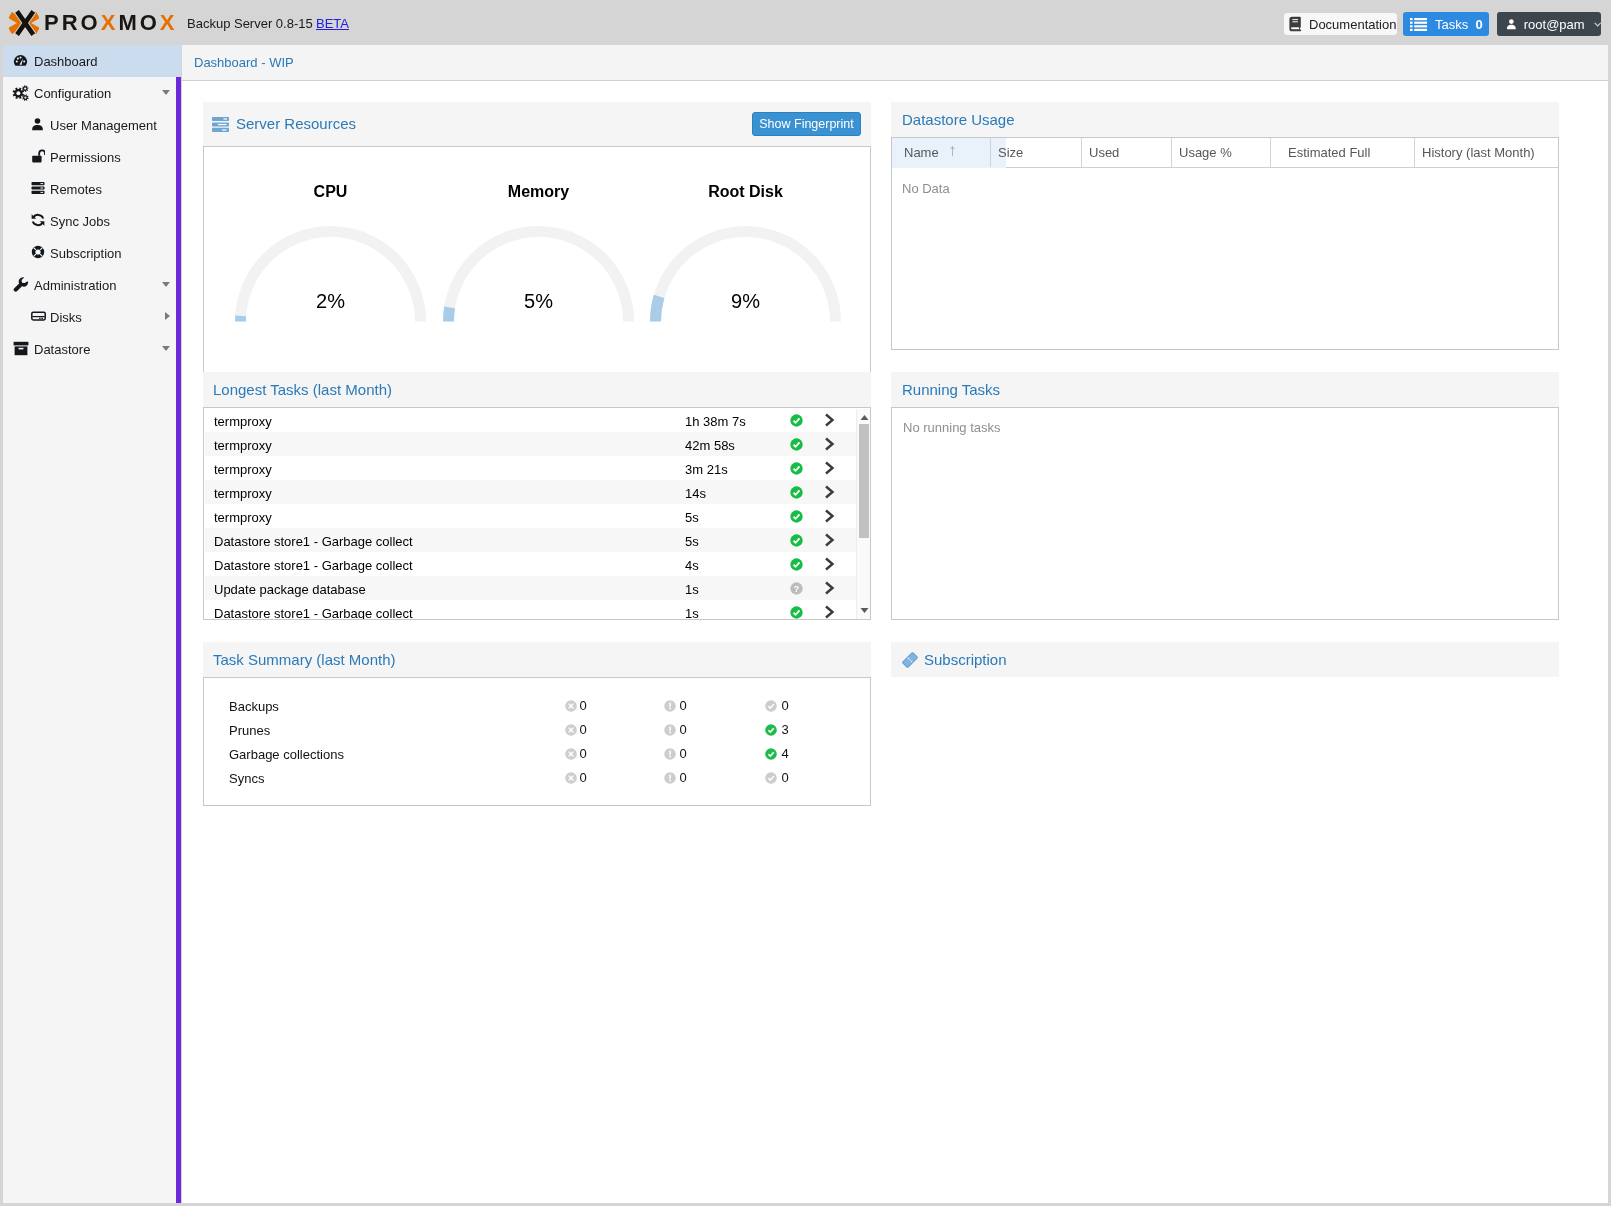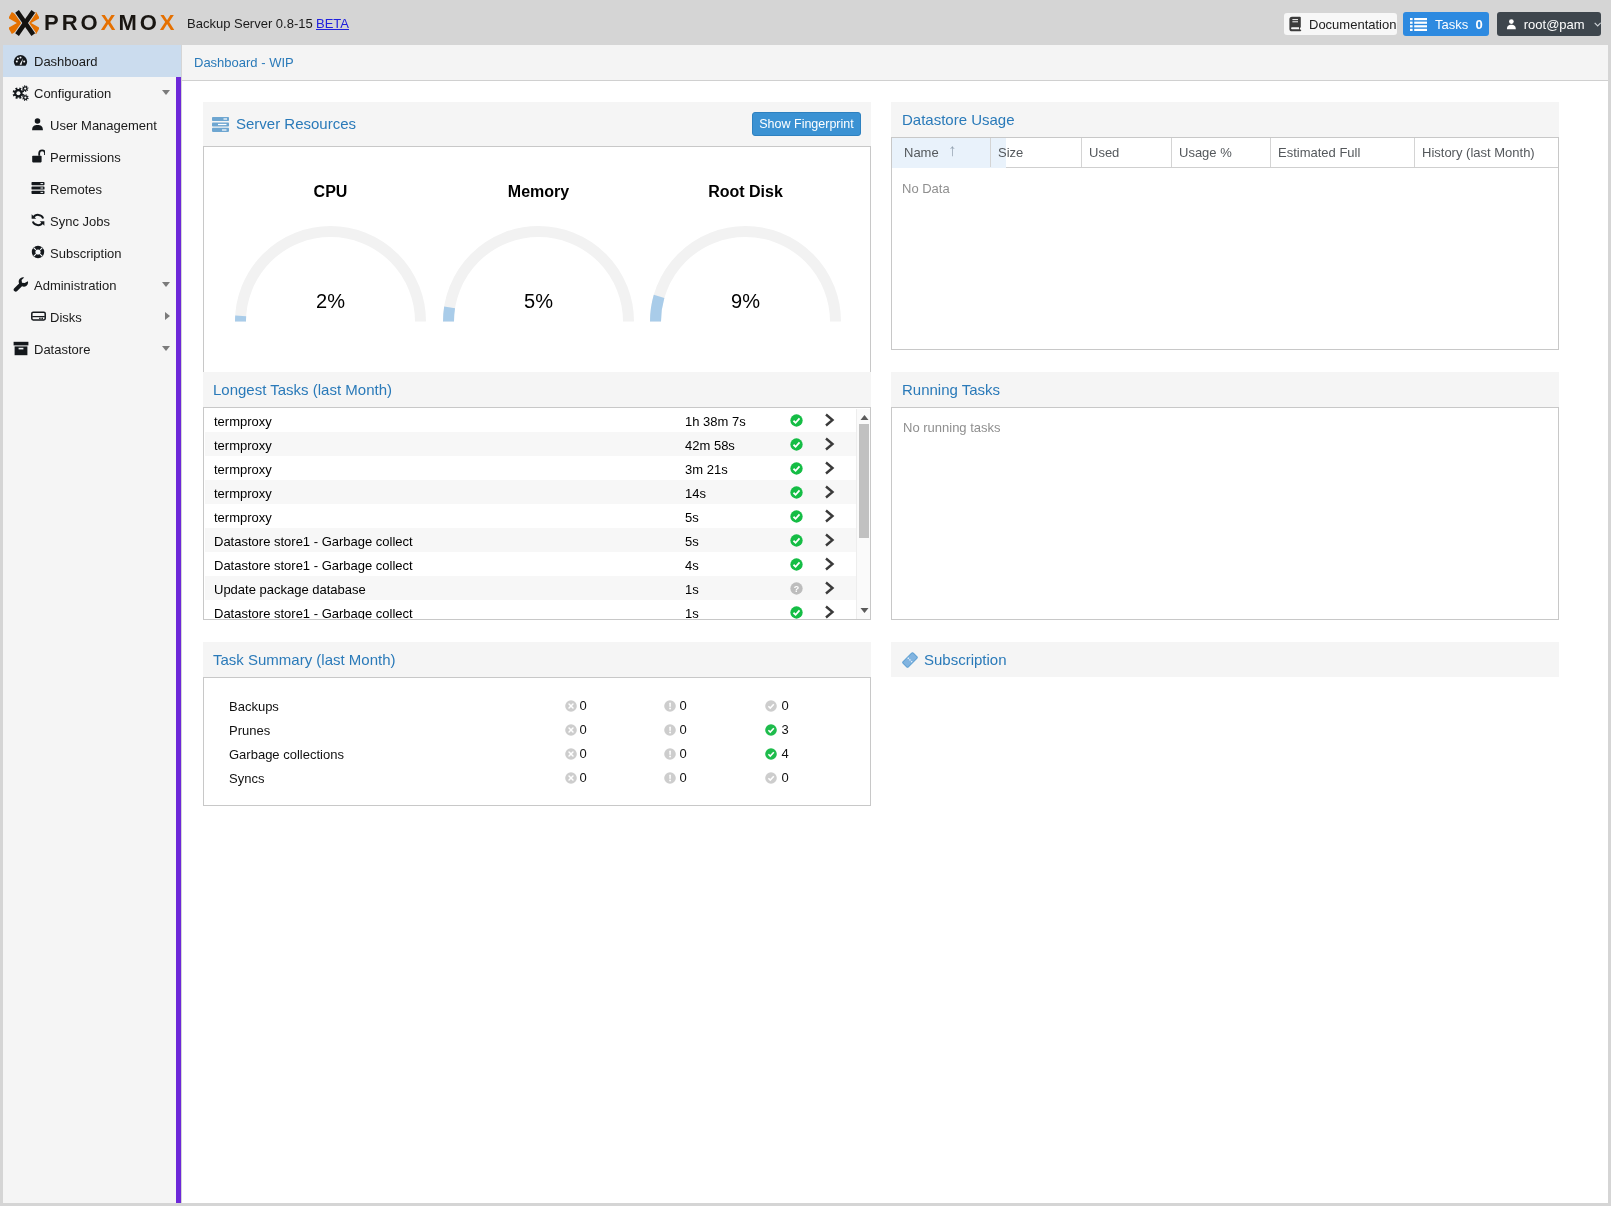--- a/index.html
+++ b/index.html
@@ -279,21 +279,21 @@
       <div class="cell" style="left:99px; width:91px;">
           <span style="left:7px;">Size</span>
         </div>
       <div class="cell" style="left:190px; width:90px;">
           <span style="left:7px;">Used</span>
         </div>
       <div class="cell" style="left:280px; width:99px;">
           <span style="left:7px;">Usage %</span>
         </div>
       <div class="cell" style="left:379px; width:144px;">
-          <span style="left:7px;">Estimated Full</span>
+          <span style="left:17px;">Estimated Full</span>
         </div>
       <div class="cell" style="left:523px; width:143px;">
           <span style="left:7px;">History (last Month)</span>
         </div>
       <div class="vline" style="left:98px;"></div>
       <div class="vline" style="left:189px;"></div>
       <div class="vline" style="left:279px;"></div>
       <div class="vline" style="left:378px;"></div>
       <div class="vline" style="left:522px;"></div>
     </div>

